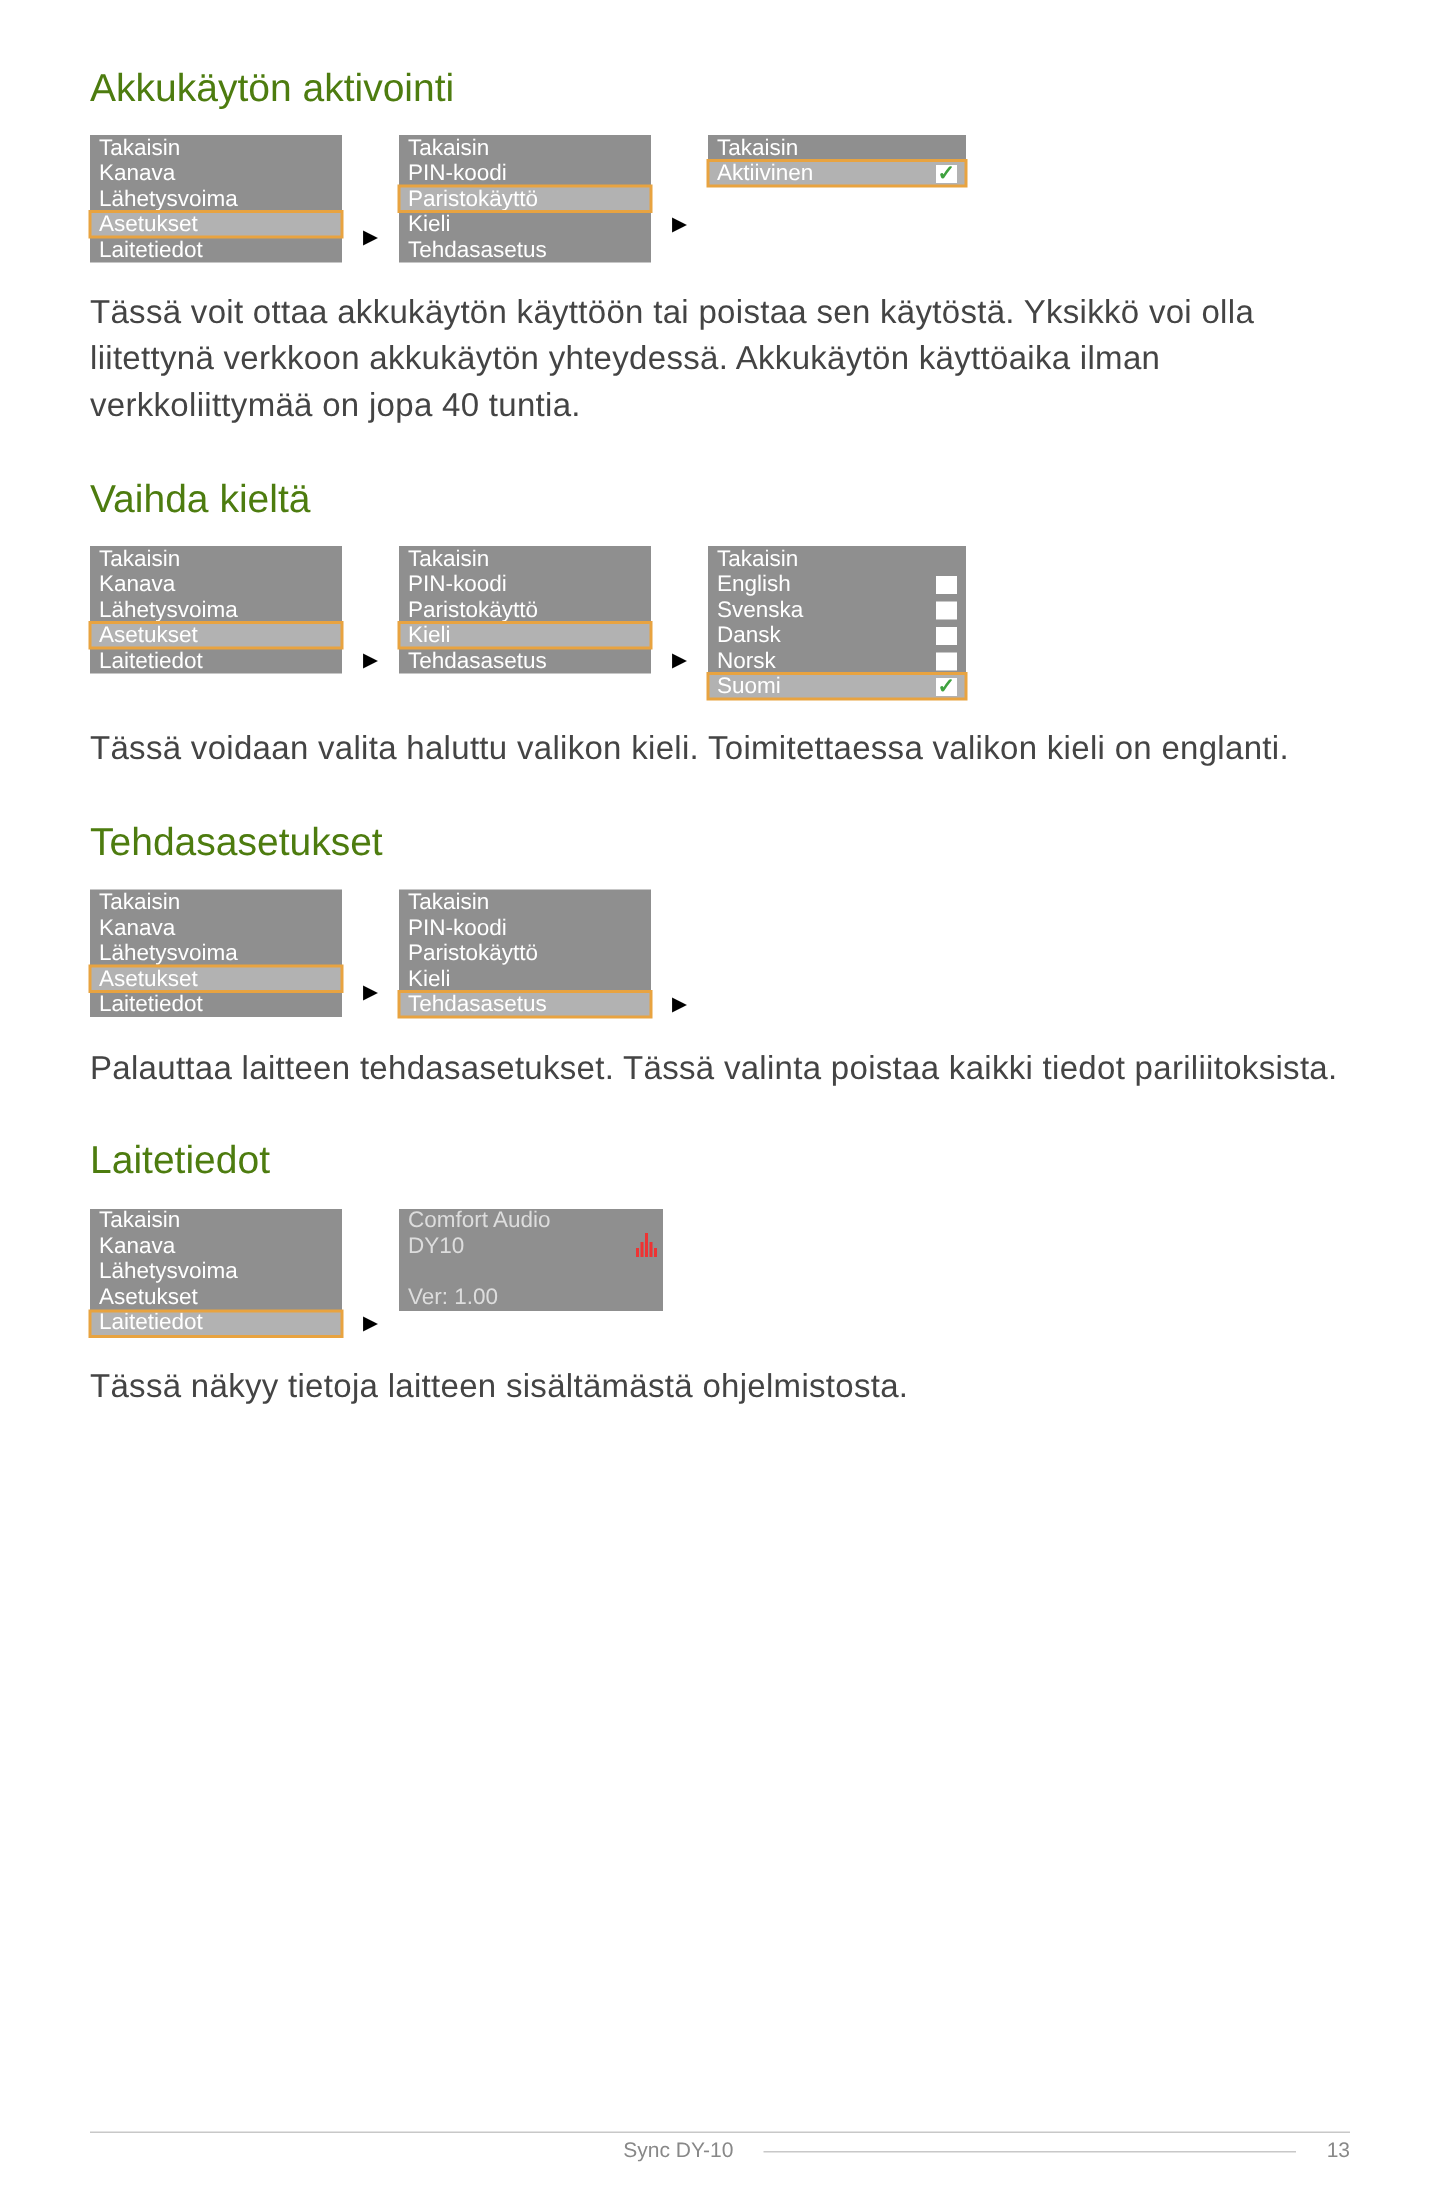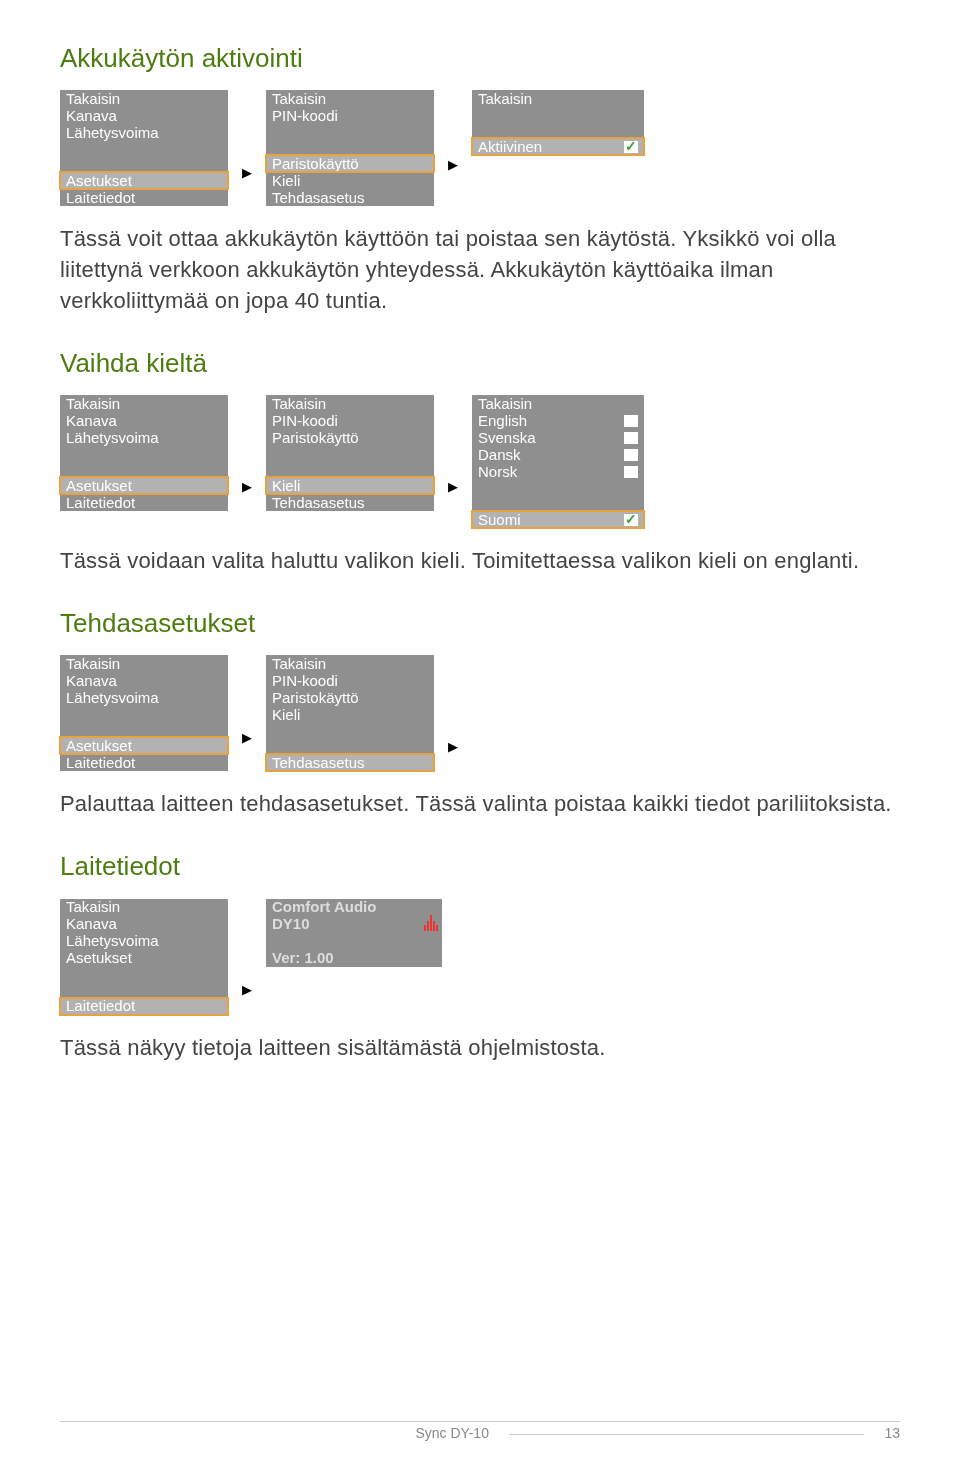--- a/index.html
+++ b/index.html
@@ -42,21 +42,20 @@
   .menu-item {
     display: flex;
     justify-content: space-between;
     align-items: center;
     padding: 1px 6px 1px 6px;
     height: 17px;
     white-space: nowrap;
   }
   .menu-item.hl-gray {
     background: #b2b2b2;
-    margin-top: 31px;
   }
   .menu-item.hl-orange {
     outline: 2px solid #e8a340;
     outline-offset: -1px;
     position: relative;
     z-index: 1;
   }
   .arrow-between {
     align-self: center;
     color: #000;
@@ -107,21 +106,21 @@
     line-height: 16px;
     position: relative;
   }
   .info-row {
     display: flex;
     justify-content: space-between;
     align-items: center;
     padding: 1px 6px;
     height: 17px;
   }
-  .info-bold { font-weight: 700; color: #ddd; }
+  .info-bold { font-weight: 400; color: #ddd; }
   .info-eq {
     position: absolute;
     right: 4px;
     top: 16px;
   }
   .info-eq span {
     display: inline-block;
     width: 2px;
     background: #e33;
     margin-left: 1px;

